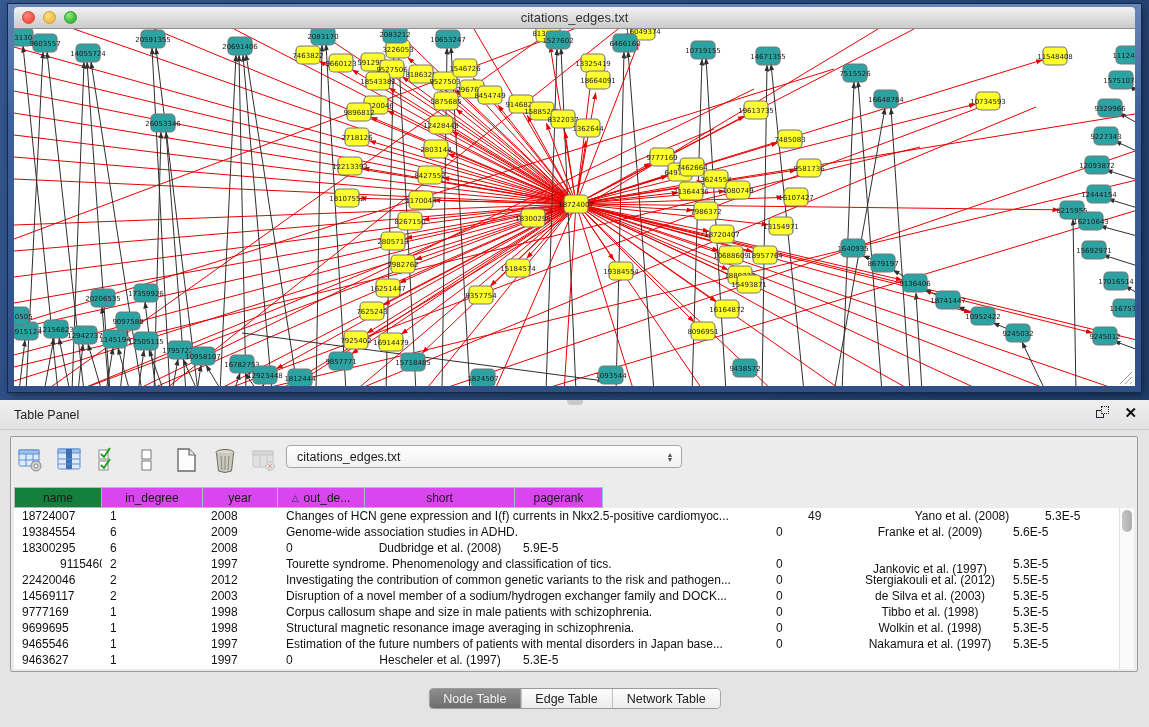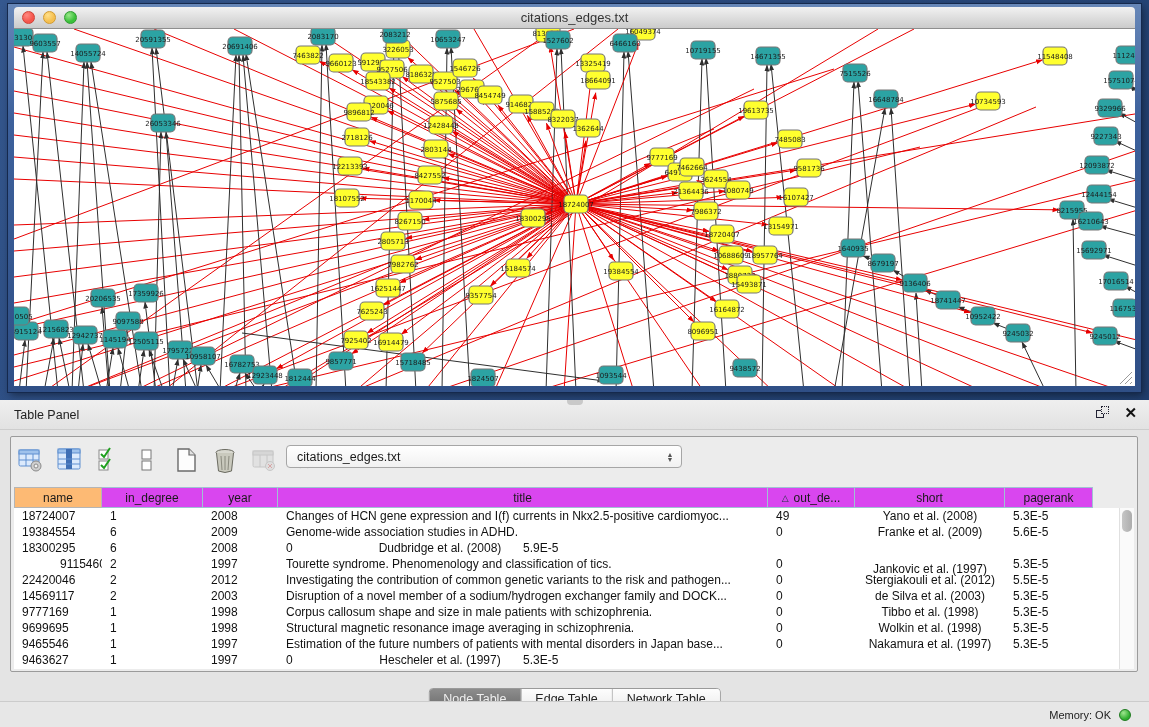--- a/index.html
+++ b/index.html
@@ -43,21 +43,21 @@
   .fx { font-family:"Liberation Serif", serif; font-style:italic; font-size:15px; color:#222; }
   #combo { position:absolute; left:275px; top:8px; width:396px; height:23px; background:linear-gradient(180deg,#ffffff,#f1f1f1);
     border:1px solid #a6a6a6; border-radius:4px; display:flex; align-items:center; }
   #combo-text { margin-left:10px; font-size:12.5px; color:#1a1a1a; flex:1; }
   #combo-arrows { width:18px; display:flex; flex-direction:column; align-items:center; line-height:5px;
     font-size:7px; color:#555; margin-right:2px; }
 
   #thead { position:absolute; left:3px; top:50px; height:21px; display:flex; }
   .hcell { height:21px; background:#d946ef; border:1px solid #9fc2d2; border-left:none;
     display:flex; align-items:center; justify-content:center; font-size:12px; color:#1a1a1a; }
-  .hcell:first-child { background:#fdba74; border-left:1px solid #b5b5b5; border-color:#b5b5b5; }
+  .hcell:first-child { background:#15803d; border-left:1px solid #b5b5b5; border-color:#b5b5b5; }
   .sort-tri { font-size:9px; margin-right:5px; color:#234; }
   #tbody { position:absolute; left:3px; top:71px; width:1118px; height:161px; background:#ffffff; overflow:hidden; }
   .trow { display:flex; height:16px; align-items:center; }
   .tcell { font-size:12px; color:#111; white-space:nowrap; overflow:hidden; padding-left:8px; }
   .tcell.center { text-align:center; padding-left:0; }
   #vscroll { position:absolute; right:3px; top:71px; width:15px; height:161px; background:#fafafa;
     border-left:1px solid #e0e0e0; }
   #vthumb { position:absolute; left:2px; top:2px; width:10px; height:22px; background:linear-gradient(90deg,#c6c6c6,#adadad);
     border-radius:5px; }
 
@@ -840,32 +840,31 @@
         <span id="combo-arrows">
             <span>▲</span>
             <span>▼</span>
           </span>
       </div>
 
       <div id="thead">
           <div class="hcell" style="width: 88px;">name</div>
           <div class="hcell" style="width: 101px;">in_degree</div>
           <div class="hcell" style="width: 75px;">year</div>
-          <div class="hcell" style="width: 490px;">title</div>
           <div class="hcell" style="width: 87px;"><span class="sort-tri">△</span>out_de...</div>
           <div class="hcell" style="width: 150px;">short</div>
           <div class="hcell" style="width: 88px;">pagerank</div>
         </div>
       <div id="tbody">
           <div class="trow">
             <div class="tcell" style="width: 88px;">18724007</div>
             <div class="tcell" style="width: 101px;">1</div>
             <div class="tcell" style="width: 75px;">2008</div>
             <div class="tcell" style="width: 490px;">Changes of HCN gene expression and I(f) currents in Nkx2.5-positive cardiomyoc...</div>
-            <div class="tcell" style="width: 87px;">49</div>
+            <div class="tcell" style="width: 87px; margin-left: 32px;">49</div>
             <div class="tcell center" style="width: 150px;">Yano et al. (2008)</div>
             <div class="tcell" style="width: 88px;">5.3E-5</div>
           </div>
           <div class="trow">
             <div class="tcell" style="width: 88px;">19384554</div>
             <div class="tcell" style="width: 101px;">6</div>
             <div class="tcell" style="width: 75px;">2009</div>
             <div class="tcell" style="width: 490px;">Genome-wide association studies in ADHD.</div>
             <div class="tcell" style="width: 87px;">0</div>
             <div class="tcell center" style="width: 150px;">Franke et al. (2009)</div>
@@ -946,19 +945,15 @@
         <div id="vthumb"></div>
       </div>
     </div>
 
     <div id="tabs">
       <div class="tab selected">Node Table</div>
       <div class="tab">Edge Table</div>
       <div class="tab">Network Table</div>
     </div>
 
-    <div id="statusbar">
-      <span id="mem-label">Memory: OK</span>
-      <span id="mem-dot"></span>
-    </div>
   </div>
 
 </div>
 
 </body></html>

